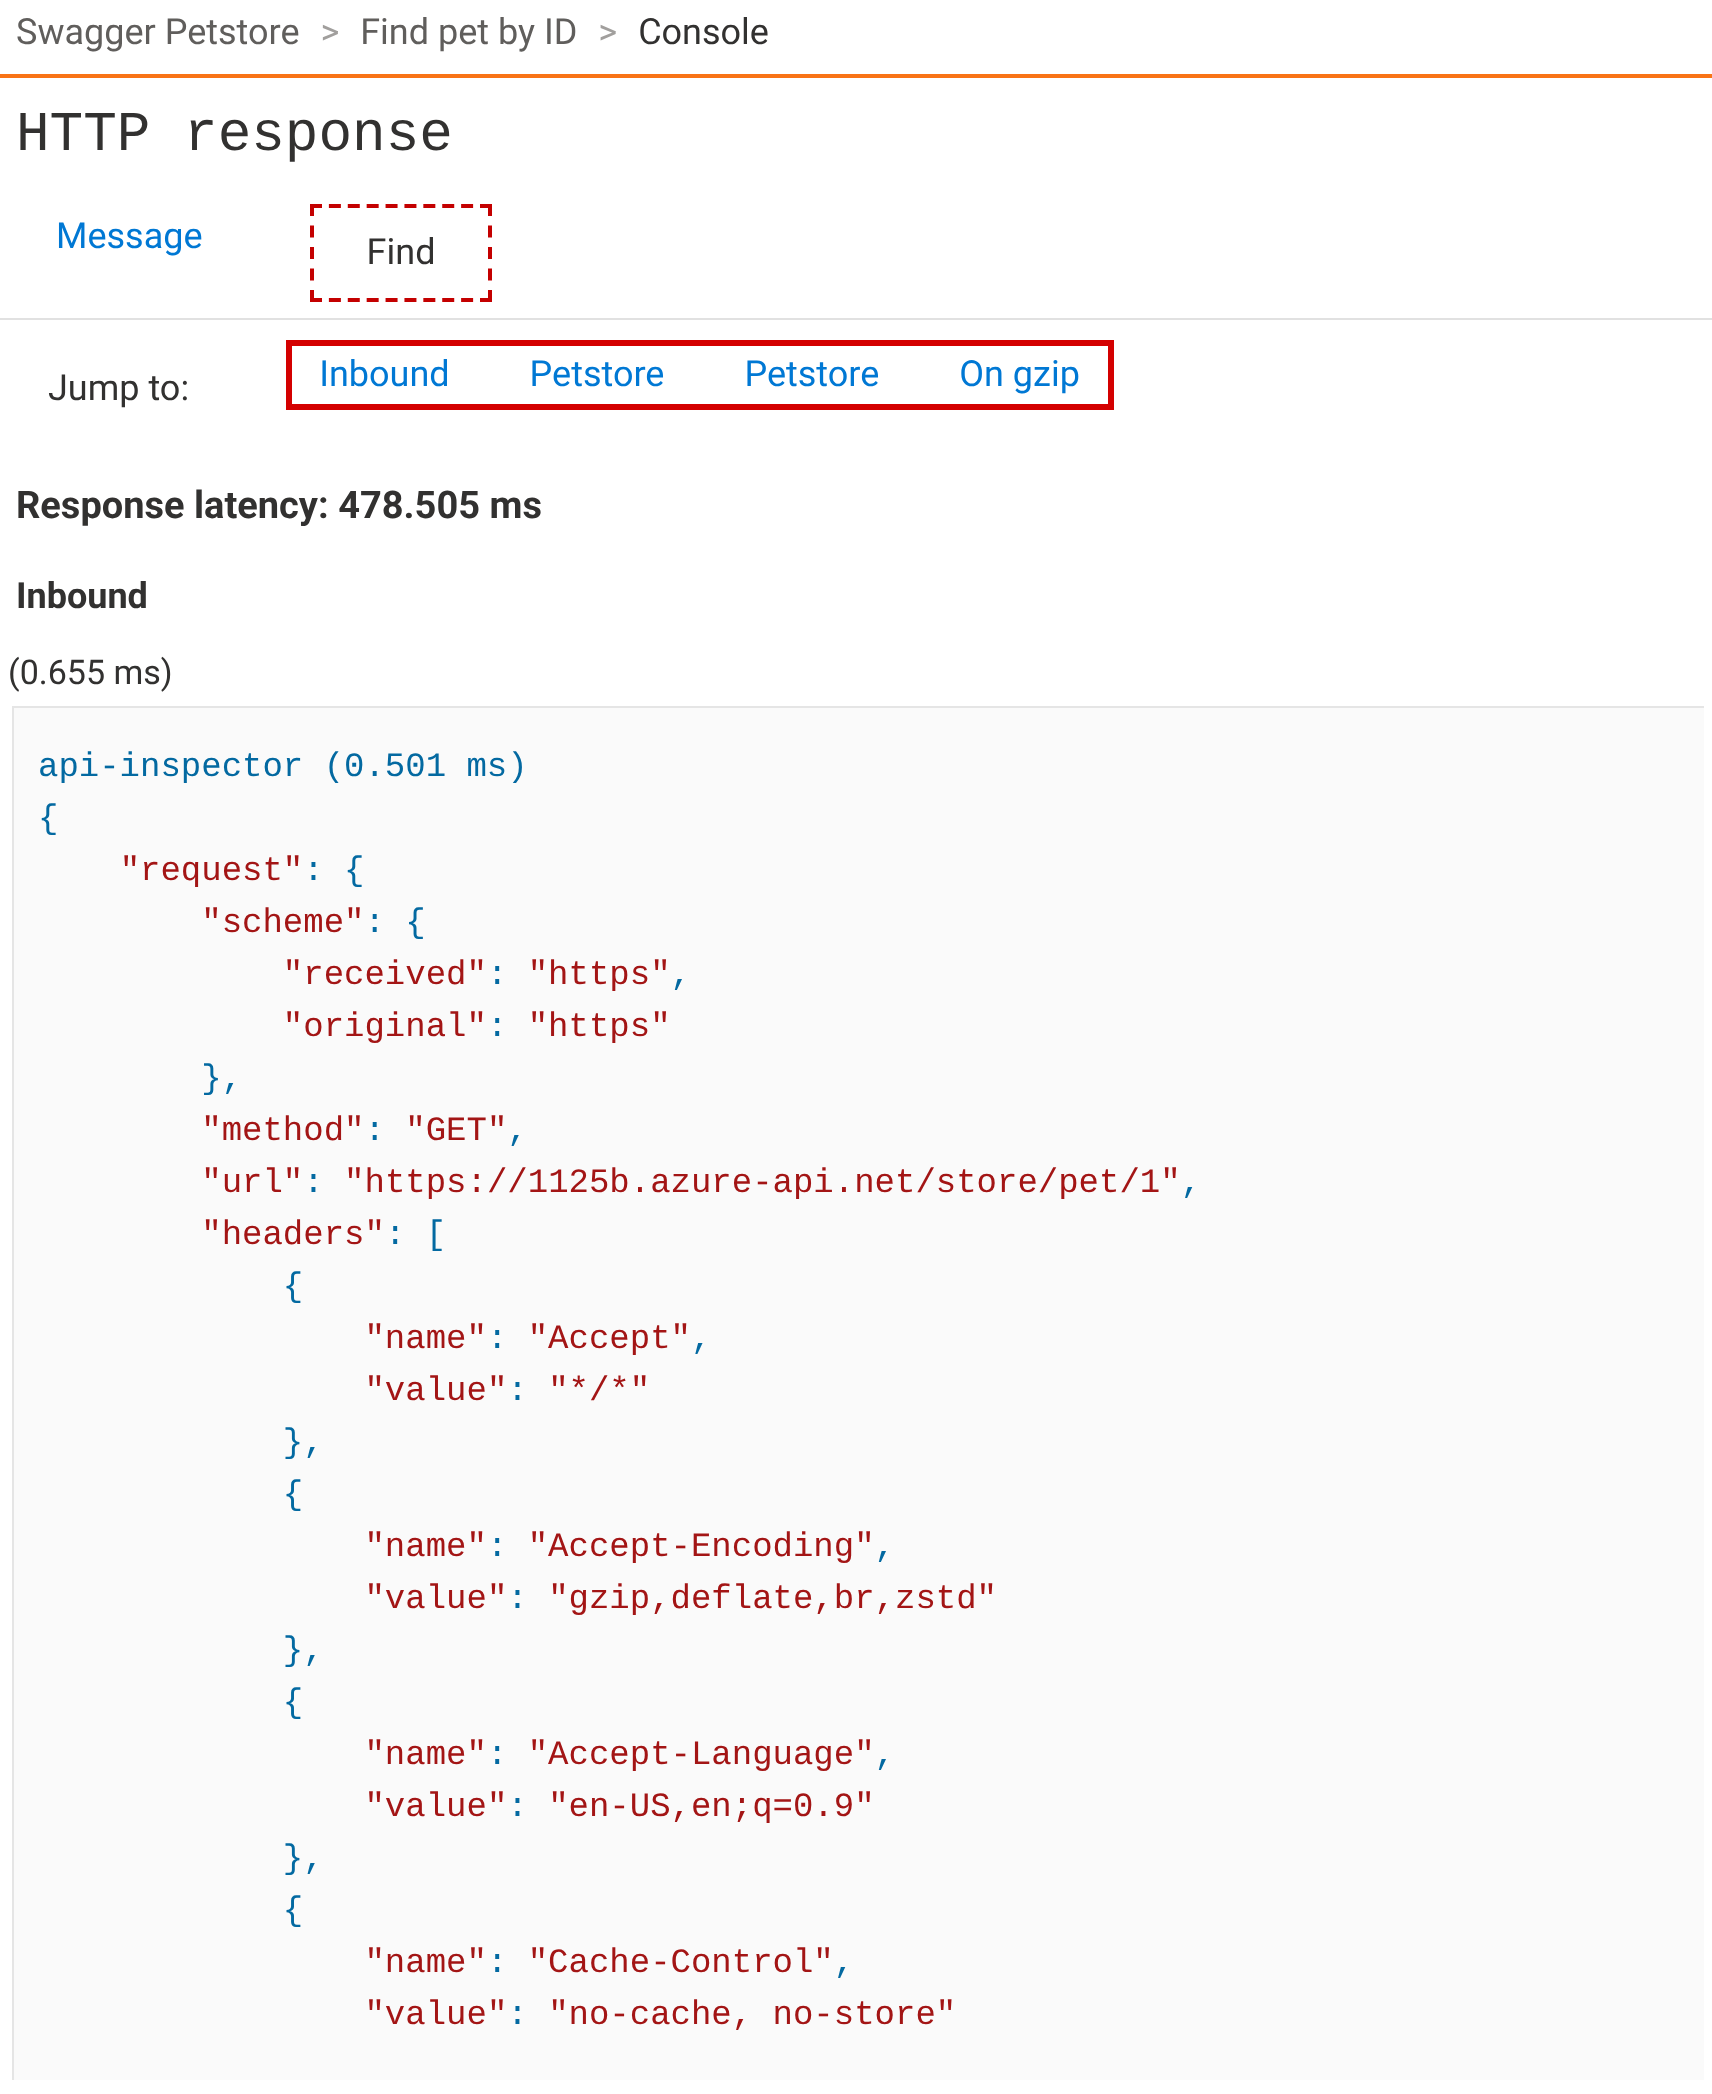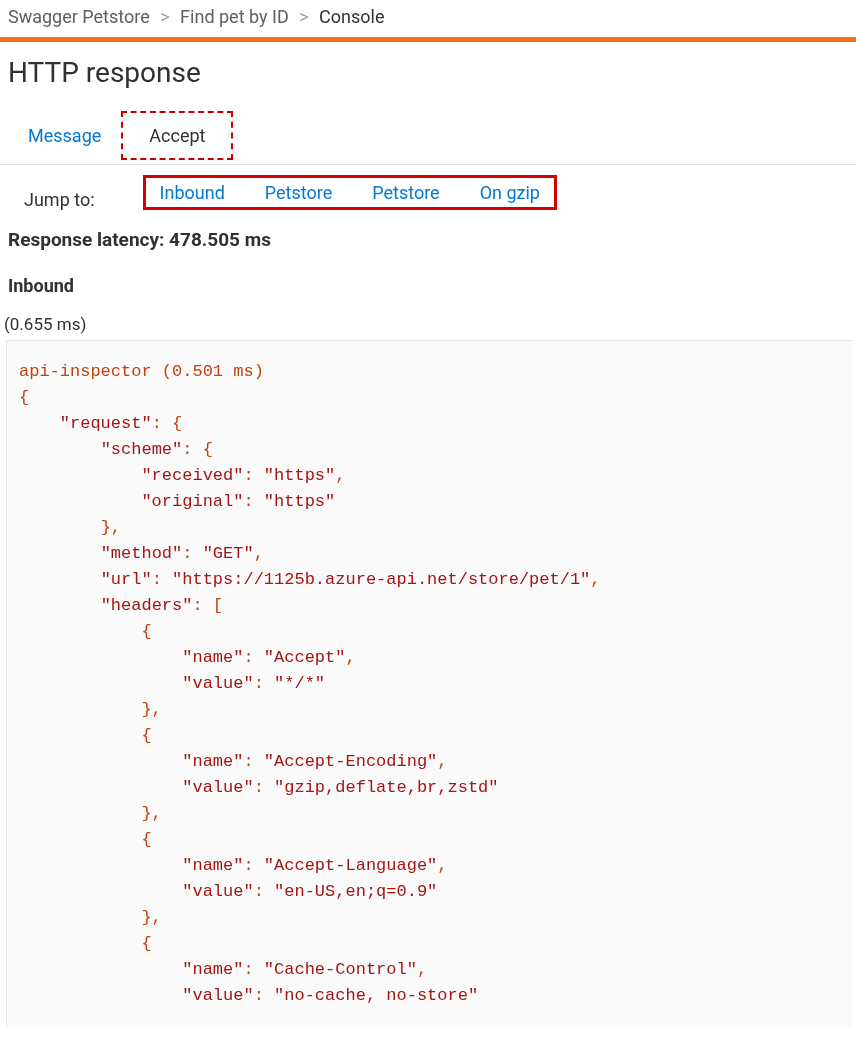--- a/index.html
+++ b/index.html
@@ -9,43 +9,44 @@
     font-size: 15px;
     color: #323130;
     background: #fff;
     width: 856px;
   }
   a { color: #0078d4; text-decoration: none; cursor: pointer; }
 
   
   .breadcrumb {
     padding: 6px 8px 10px 8px;
-    border-bottom: 5px solid #f97316;
+    border-bottom: 2px solid #f97316;
     font-size: 18px;
     color: #605e5c;
   }
   .breadcrumb .crumb { color: #605e5c; }
   .breadcrumb .sep { color: #a19f9d; margin: 0 6px; }
   .breadcrumb .current { color: #323130; }
 
   
   .page-title {
     font-size: 28px;
     font-weight: 400;
     margin: 14px 8px 18px 8px;
     color: #323130;
+    font-family: Liberation Mono, monospace;
   }
 
   
   .tabs {
     display: flex;
-    align-items: center;
+    align-items: flex-start;
     border-bottom: 1px solid #e1e1e1;
     padding: 0 8px 0 24px;
-    gap: 16px;
+    gap: 50px;
     height: 58px;
   }
   .tab {
     font-size: 18px;
     color: #0078d4;
     cursor: pointer;
     padding: 6px 4px;
   }
   .tab.active-box {
     color: #323130;
@@ -69,21 +70,21 @@
     gap: 40px;
     border: 3px solid #d40000;
     padding: 4px 14px;
   }
   .jump-links a { color: #0078d4; font-size: 18px; }
 
   
   .latency {
     font-size: 19px;
     font-weight: 700;
-    margin: 8px 8px 18px 8px;
+    margin: 26px 8px 18px 8px;
   }
   .section-name {
     font-size: 18px;
     font-weight: 700;
     margin: 24px 8px 10px 8px;
   }
   .section-time {
     font-size: 17px;
     color: #323130;
     margin: 18px 8px 6px 4px;
@@ -98,38 +99,38 @@
     background: #fafafa;
     padding: 18px 12px;
     font-family: Consolas, "Courier New", monospace;
     font-size: 17px;
     line-height: 26px;
     white-space: pre;
     overflow: hidden;
     color: #000;
   }
   .code-panel .k { color: #a31515; } 
-  .code-panel .p { color: #c2410c; margin-top: 12px; }     
+  .code-panel .p { color: #0369a1; margin-top: 12px; }     
 </style>
 </head>
 <body>
 
 <div class="breadcrumb">
   <a class="crumb">Swagger Petstore</a>
   <span class="sep">&gt;</span>
   <a class="crumb">Find pet by ID</a>
   <span class="sep">&gt;</span>
   <span class="crumb current">Console</span>
 </div>
 
 <h1 class="page-title">HTTP response</h1>
 
 <div class="tabs">
   <span class="tab">Message</span>
-  <span class="tab active-box">Accept</span>
+  <span class="tab active-box">Find</span>
 </div>
 
 <div class="jump-row">
   <span class="jump-label">Jump to:</span>
   <span class="jump-links">
     <a>Inbound</a>
     <a>Petstore</a>
     <a>Petstore</a>
     <a>On gzip</a>
   </span>

